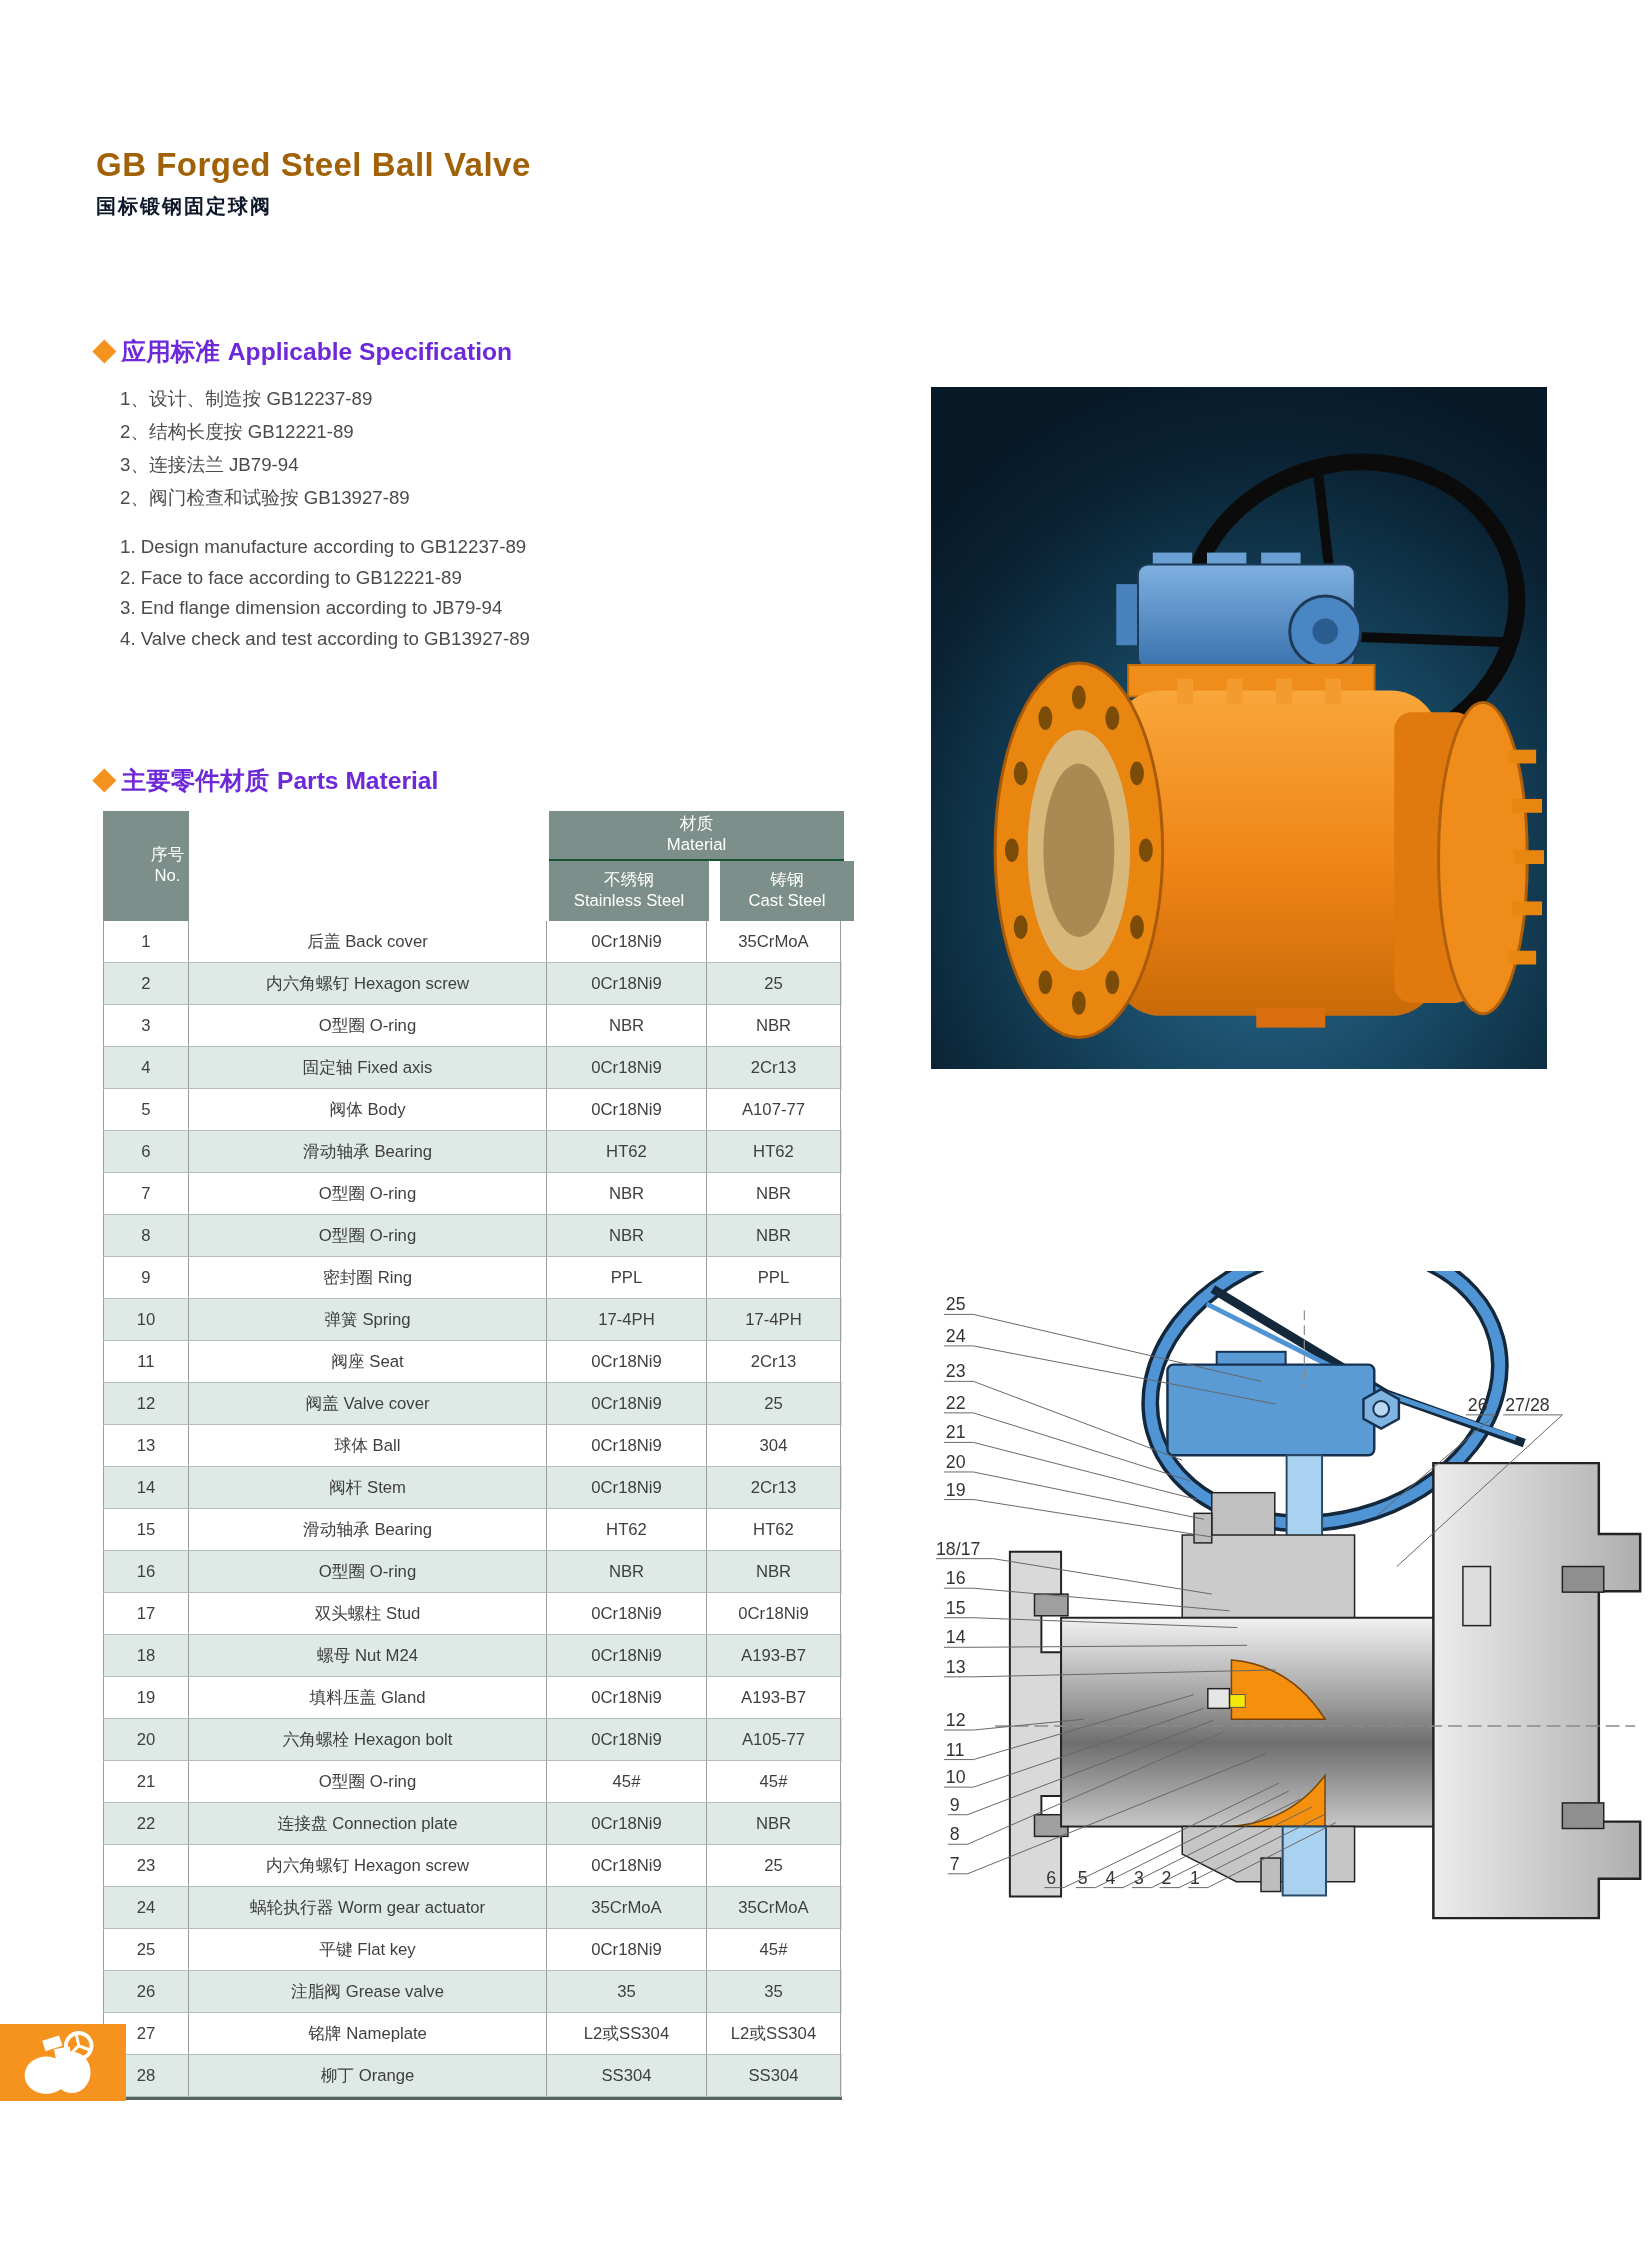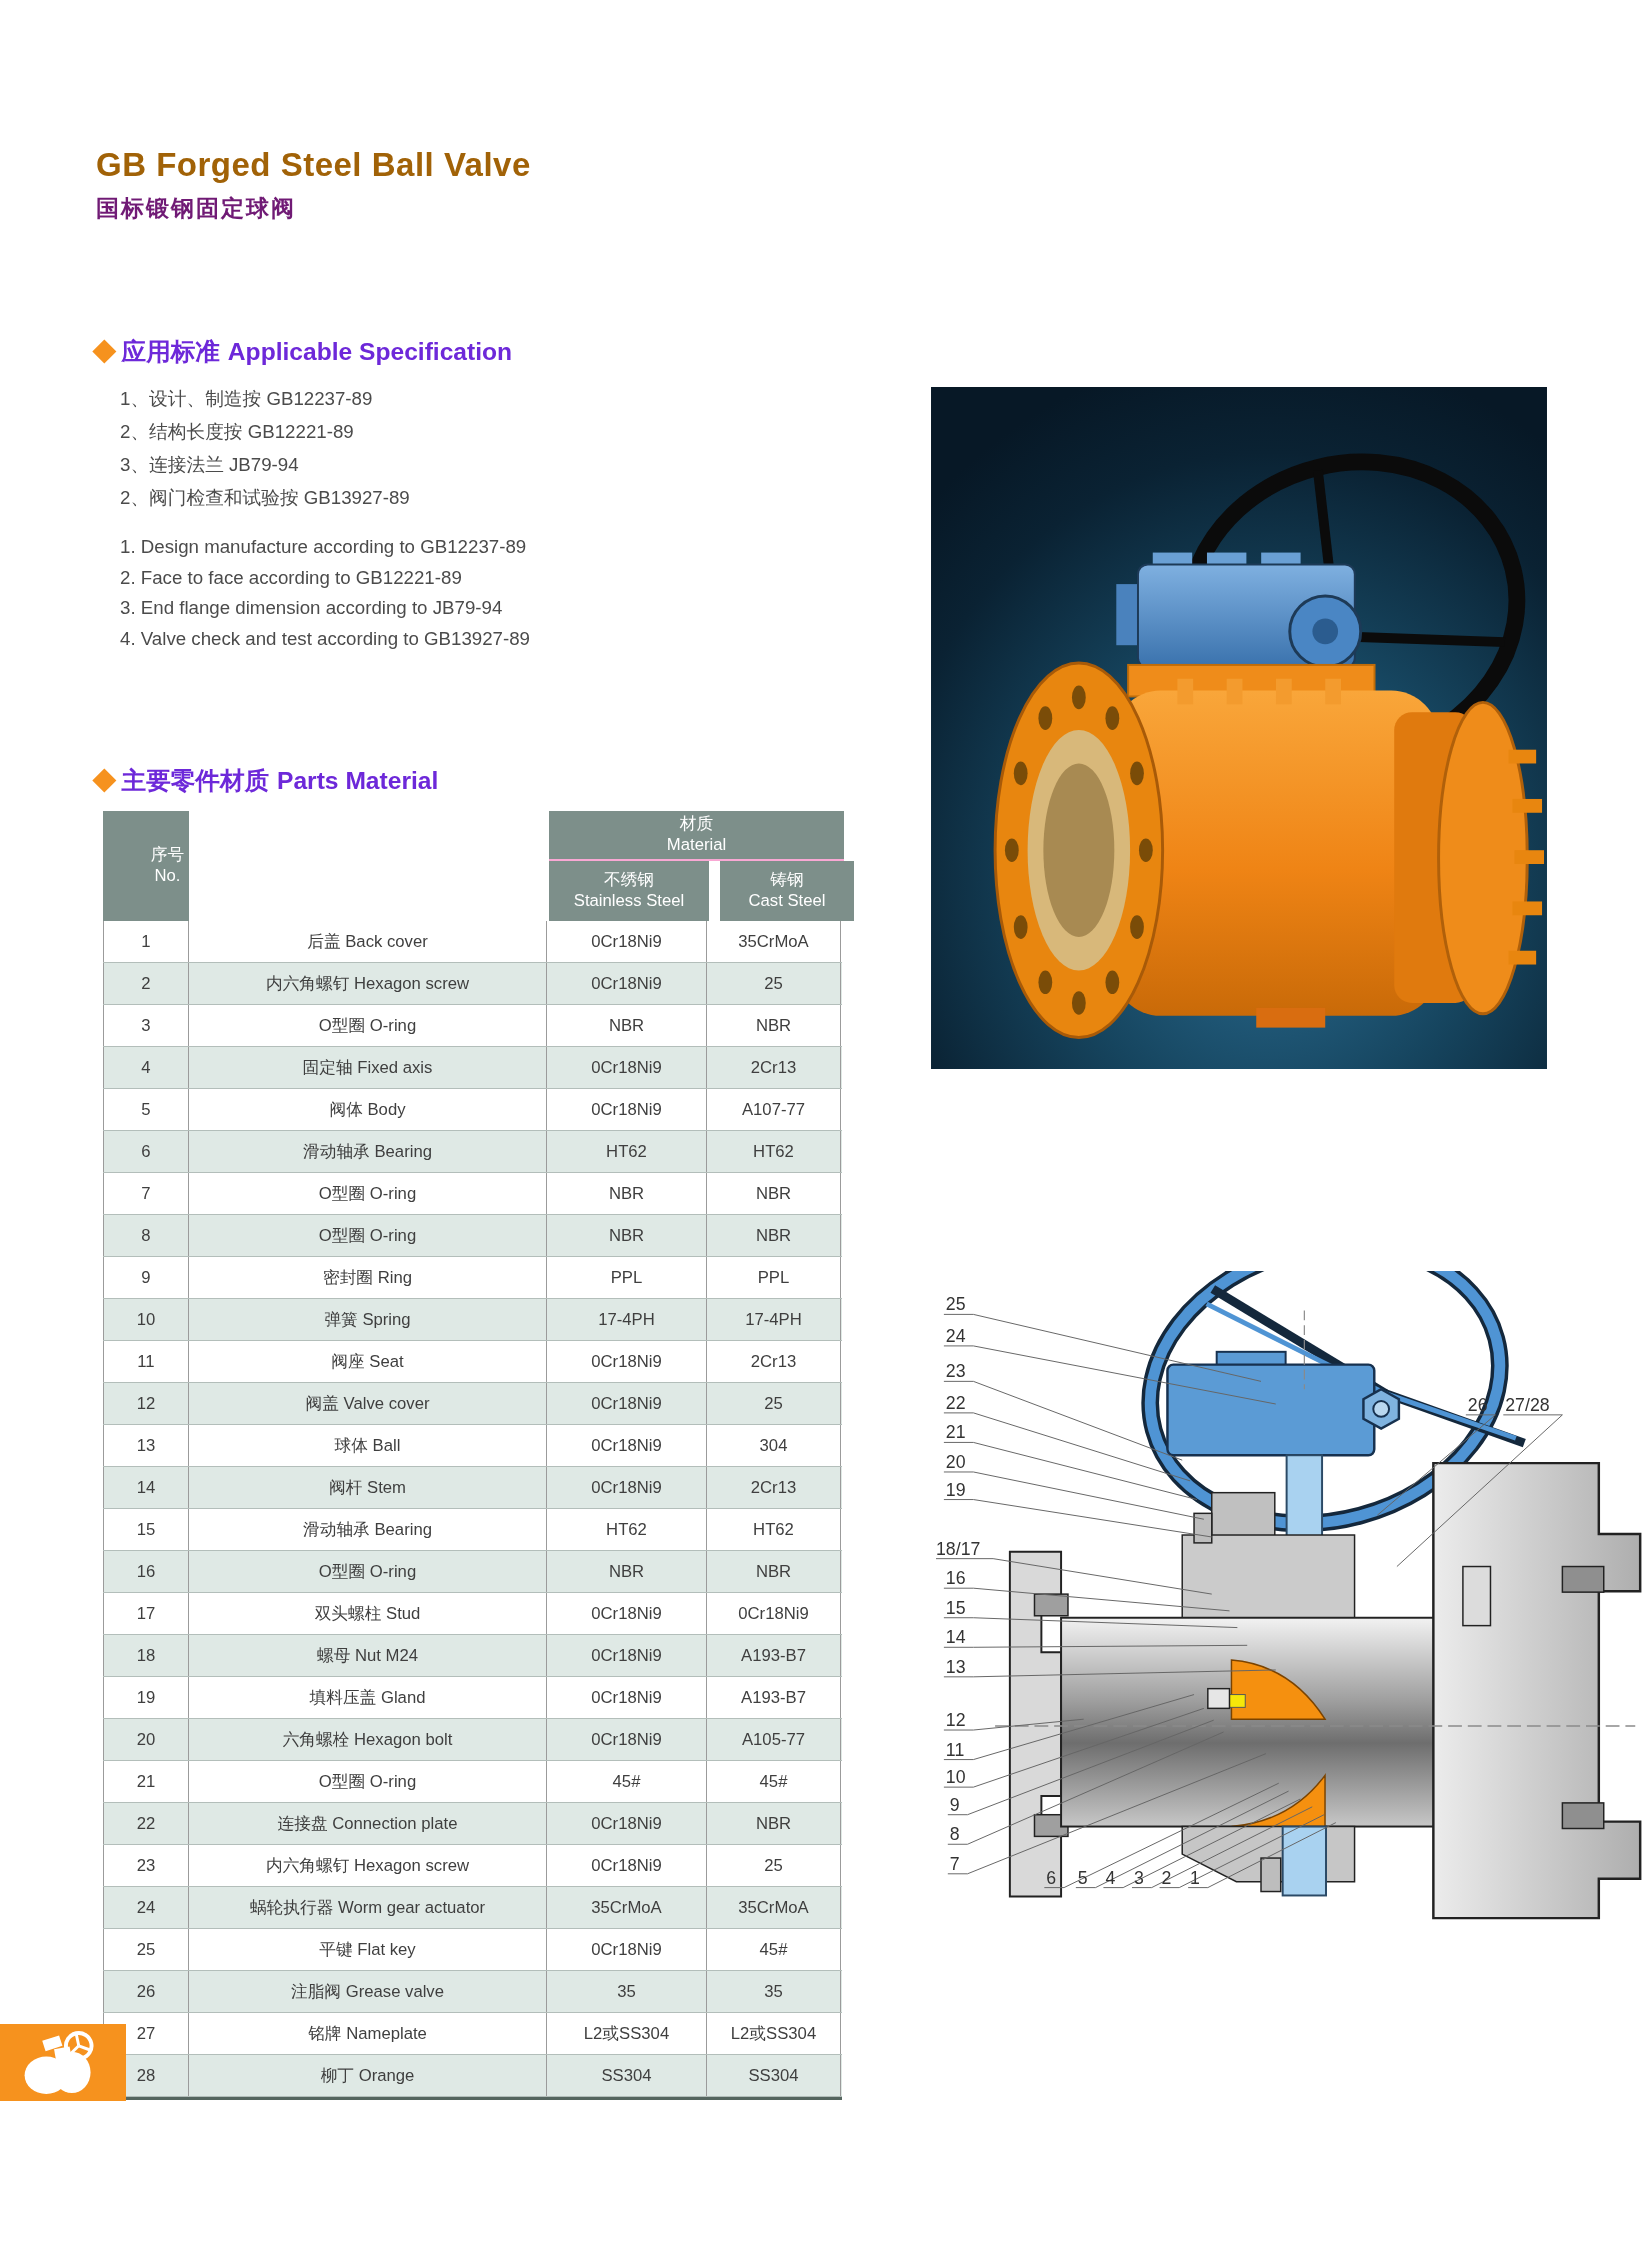--- a/index.html
+++ b/index.html
@@ -2,40 +2,40 @@
 <html><head>
 <meta charset="utf-8">
 <style>
   html,body{margin:0;padding:0;background:#ffffff;}
   .page{position:relative;width:1652px;height:2257px;background:#ffffff;overflow:hidden;
         font-family:"Liberation Sans","DejaVu Sans",sans-serif;}
   .abs{position:absolute;}
 
   
   .title-en{left:96px;top:146px;font-size:33px;font-weight:bold;color:#a16207;letter-spacing:0.5px;}
-  .title-zh{left:96px;top:193px;font-size:23px;font-weight:bold;color:#701a75;letter-spacing:2px;}
+  .title-zh{left:96px;top:193px;font-size:20px;font-weight:bold;color:#0f172a;letter-spacing:2px;}
 
   
   .sec-head{font-size:24.6px;font-weight:bold;color:#6d28d9;display:flex;align-items:center;}
   .diamond{display:inline-block;width:16.7px;height:16.7px;background:#f6921e;transform:rotate(45deg);
            margin-right:8.9px;flex:0 0 auto;}
   .sec-head .zh{margin-right:7.9px;}
 
   
   .spec-list{left:120px;display:flex;flex-direction:column;}
   .spec-item{font-size:18.7px;color:#4b4b4b;line-height:33px;white-space:nowrap;}
   .spec-item.en{line-height:30.5px;}
 
   
   .ptable{left:103px;top:811px;width:739px;}
   .thead{display:grid;grid-template-columns:86px 358px 160px 134px;column-gap:1px;row-gap:0;background:#fff;}
   .hcell{background:#7d8f8a;color:#ffffff;font-size:16.7px;text-align:center;
          display:flex;flex-direction:column;align-items:center;justify-content:center;line-height:20.7px;}
   .hcell.tall{height:110px;padding-left:43px;}
-  .mat-top{height:48px;border-bottom:2px solid #f9a8d4;justify-content:center;}
+  .mat-top{height:48px;border-bottom:2px solid #14532d;justify-content:center;}
   .mat-sub{height:60px;}
   .mat-wrap{display:flex;flex-direction:column;}
   .mat-subrow{display:grid;grid-template-columns:160px 134px;column-gap:11px;background:#fff;}
   .tbody{border-bottom:3.9px solid #55665f;}
   .trow{display:grid;grid-template-columns:86px 358px 160px 134px;height:41px;
         border-bottom:1px solid #b3bebա;}
   .trow{border-bottom:1px solid #b3beba;}
   .trow.alt{background:#dfe9e5;}
   .tcell{font-size:16.7px;color:#3f3f3f;display:flex;align-items:center;justify-content:center;
          border-right:1px solid #9b9b9b;white-space:nowrap;overflow:hidden;}

